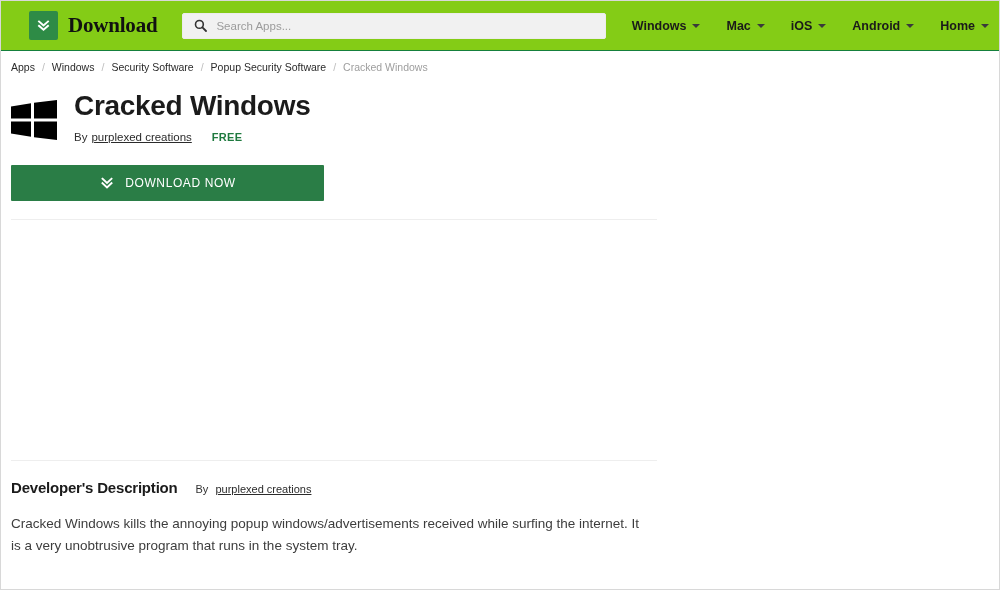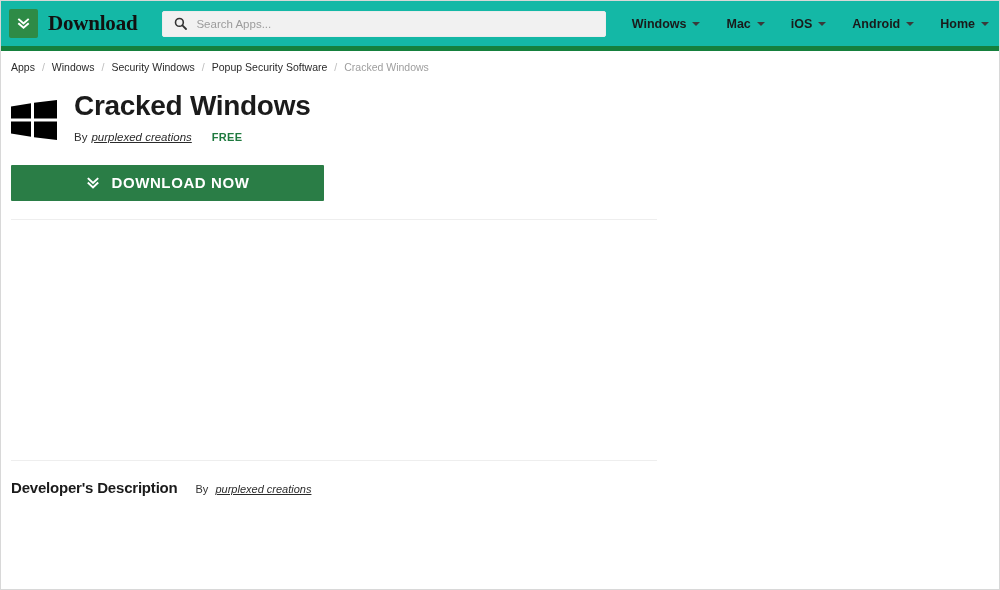--- a/index.html
+++ b/index.html
@@ -18,25 +18,26 @@
     background: #ffffff;
     border: 1px solid #d8d8d8;
     box-sizing: border-box;
     overflow: hidden;
   }
 
   
   .header {
     position: relative;
     height: 50px;
-    background: #14b8a6;
-    border-bottom: 5px solid #15803d;
+    background: #84cc16;
+    border-bottom: 1px solid #15803d;
     display: flex;
     align-items: center;
     box-sizing: border-box;
+    padding-left: 20px;
   }
   .brand {
     display: flex;
     align-items: center;
     margin-left: 8px;
     text-decoration: none;
   }
   .brand-mark {
     width: 29px;
     height: 29px;
@@ -171,21 +172,20 @@
   .by-label {
     font-size: 11.5px;
     color: #303030;
   }
   .author-link {
     font-size: 11.5px;
     color: #2b2b2b;
     text-decoration: underline;
     margin-left: 4px;
     cursor: pointer;
-    font-style: italic;
   }
   .price-badge {
     margin-left: 20px;
     font-size: 11px;
     font-weight: bold;
     color: #1f7a3f;
     letter-spacing: 0.3px;
   }
 
   
@@ -198,22 +198,22 @@
     border-radius: 1px;
     display: flex;
     align-items: center;
     justify-content: center;
     cursor: pointer;
     padding: 0;
   }
   .dl-chev { width: 16px; height: 16px; margin-right: 10px; flex:0 0 auto; }
   .dl-label {
     color: #ffffff;
-    font-size: 15px;
-    font-weight: bold;
+    font-size: 12px;
+    font-weight: normal;
     letter-spacing: 0.6px;
   }
 
   
   .rule {
     width: 646px;
     height: 1px;
     background: #eeeeee;
     border: 0;
     margin: 0;
@@ -302,21 +302,21 @@
         <span class="caret"></span>
       </div>
     </div>
   </div>
 
   <nav class="breadcrumb">
     <a class="crumb">Apps</a>
     <span class="crumb-sep">/</span>
     <a class="crumb">Windows</a>
     <span class="crumb-sep">/</span>
-    <a class="crumb">Security Windows</a>
+    <a class="crumb">Security Software</a>
     <span class="crumb-sep">/</span>
     <a class="crumb">Popup Security Software</a>
     <span class="crumb-sep">/</span>
     <span class="crumb current">Cracked Windows</span>
   </nav>
 
   <div class="content">
 
     <div class="app-head">
       <span class="app-icon">
@@ -355,15 +355,16 @@
     <hr class="rule">
 
     <div class="desc-head">
       <h2 class="desc-title">Developer's Description</h2>
       <div class="desc-by">
         <span>By</span>
         <a class="author-link">purplexed creations</a>
       </div>
     </div>
 
+    <p class="desc-body">Cracked Windows kills the annoying popup windows/advertisements received while surfing the internet. It is a very unobtrusive program that runs in the system tray.</p>
 
   </div>
 </div>
 
 </body></html>

